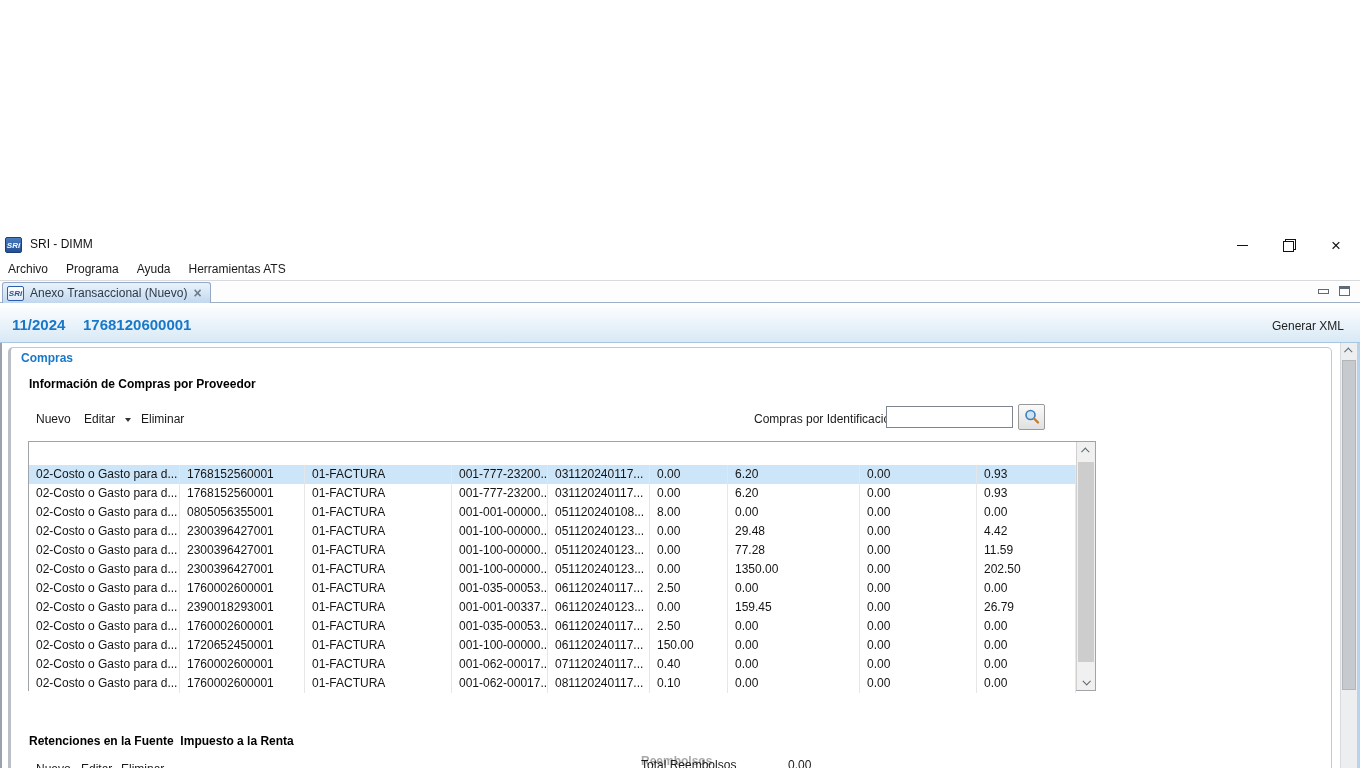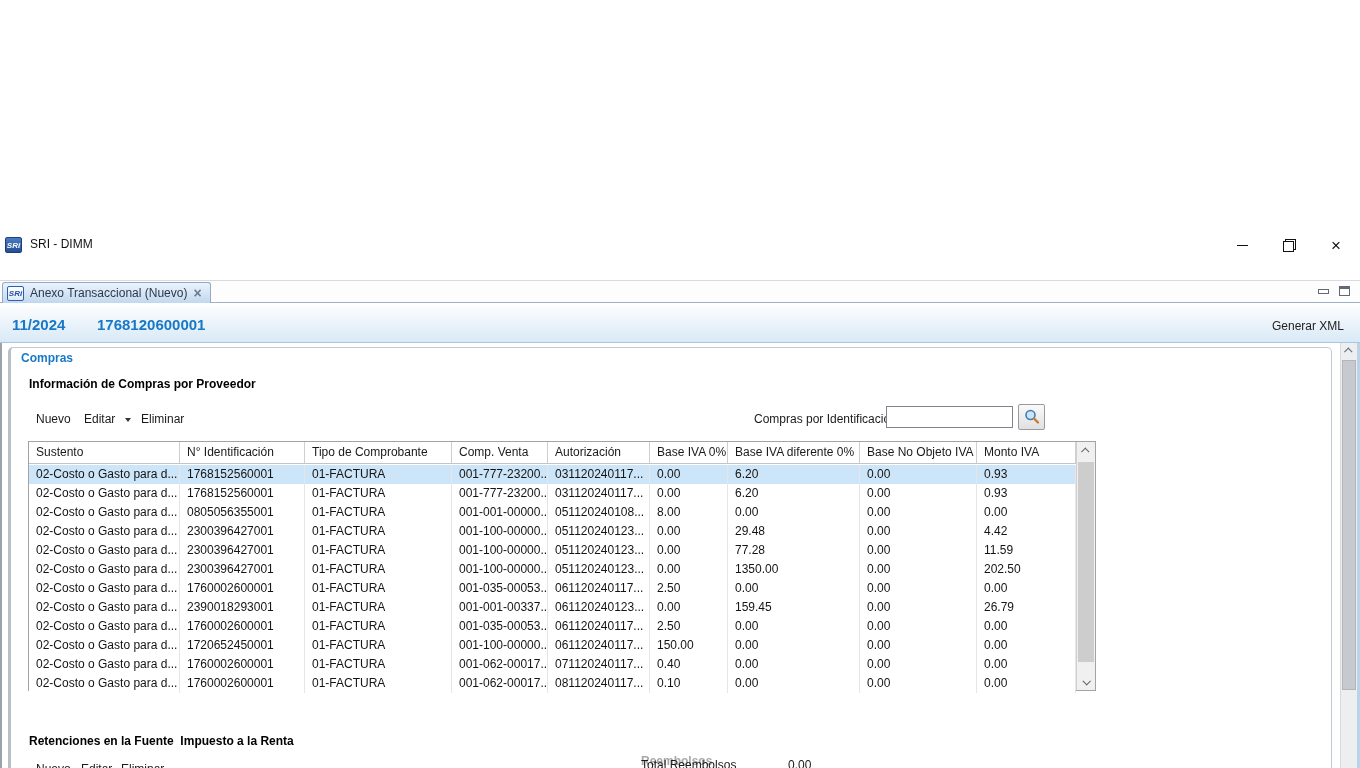--- a/index.html
+++ b/index.html
@@ -42,21 +42,21 @@
   .tab-close { font-size: 14px; font-weight: bold; color: #6b7b8d; line-height: 14px; }
   .view-controls { position: absolute; right: 10px; top: 5px; display: flex; gap: 10px; align-items: center; }
   .ic-viewmin { width: 11px; height: 5px; border: 1px solid #5f6a76; display: inline-block; }
   .ic-viewmax { width: 11px; height: 10px; border: 1px solid #5f6a76; border-top-width: 3px; display: inline-block; }
 
   
   .header-band { position: absolute; left: 0; top: 71px; width: 1360px; height: 40px;
                  background: linear-gradient(#ffffff, #d8e9f6); border-bottom: 1px solid #aac6e1; }
   .hb-text { position: absolute; top: 13px; font-size: 15px; font-weight: bold; color: #1878c8; white-space: nowrap; }
   .hb-period { left: 12px; }
-  .hb-ruc { left: 97px; }
+  .hb-ruc { left: 83px; }
   .hb-name { left: 248px; }
   .generar-xml { position: absolute; right: 16px; top: 16px; font-size: 12px; color: #222; cursor: default; }
 
   
   .content { position: absolute; left: 0; top: 111px; width: 1360px; height: 425px; background: #fff; }
   .left-edge { position: absolute; left: 0; top: 0; width: 2px; height: 100%; background: #9aa2ac; }
   .right-edge { position: absolute; right: 0; top: 0; width: 3px; height: 100%; background: #b9d3ea; }
 
   .panel { position: absolute; left: 8px; top: 4px; width: 1324px; height: 440px; background: #fff;
            border: 1px solid #c3cad2; border-left: 3px solid #b9c0c8; border-radius: 5px 5px 0 0; }
@@ -129,20 +129,26 @@
         </div>
       <div class="win-btn">
           <span class="ic-restore"></span>
         </div>
       <div class="win-btn">
           <span class="ic-close">×</span>
         </div>
     </div>
   </div>
 
+  <div class="menubar">
+    <span class="menu-item">Archivo</span>
+    <span class="menu-item">Programa</span>
+    <span class="menu-item">Ayuda</span>
+    <span class="menu-item">Herramientas ATS</span>
+  </div>
 
   <div class="tabbar">
     <div class="tab">
       <span class="tab-icon">SRi</span>
       <span class="tab-label">Anexo Transaccional (Nuevo)</span>
       <span class="tab-close">×</span>
     </div>
     <div class="view-controls">
       <span class="ic-viewmin"></span>
       <span class="ic-viewmax"></span>
@@ -170,31 +176,20 @@
       <span class="filter-label">Compras por Identificacion:</span>
       <input class="filter-input" value="" style="">
       <div class="search-btn">
         <svg width="18" height="18" viewBox="0 0 18 18">
           <circle cx="7.5" cy="7" r="4.5" fill="#cde4f6" stroke="#3f7fb5" stroke-width="1.6"></circle>
           <line x1="11" y1="10.5" x2="15" y2="14.5" stroke="#c87a2e" stroke-width="2.4" stroke-linecap="round"></line>
         </svg>
       </div>
 
       <div class="tbl">
-        <div class="thead">
-            <div class="cell c0">Sustento</div>
-            <div class="cell c1">N° Identificación</div>
-            <div class="cell c2">Tipo de Comprobante</div>
-            <div class="cell c3">Comp. Venta</div>
-            <div class="cell c4">Autorización</div>
-            <div class="cell c5">Base IVA 0%</div>
-            <div class="cell c6">Base IVA diferente 0%</div>
-            <div class="cell c7">Base No Objeto IVA</div>
-            <div class="cell c8">Monto IVA</div>
-          </div>
         <div class="tbody">
             <div class="trow selected">
               <div class="cell c0">02-Costo o Gasto para d...</div>
               <div class="cell c1">1768152560001</div>
               <div class="cell c2">01-FACTURA</div>
               <div class="cell c3">001-777-23200...</div>
               <div class="cell c4">031120240117...</div>
               <div class="cell c5">0.00</div>
               <div class="cell c6">6.20</div>
               <div class="cell c7">0.00</div>

